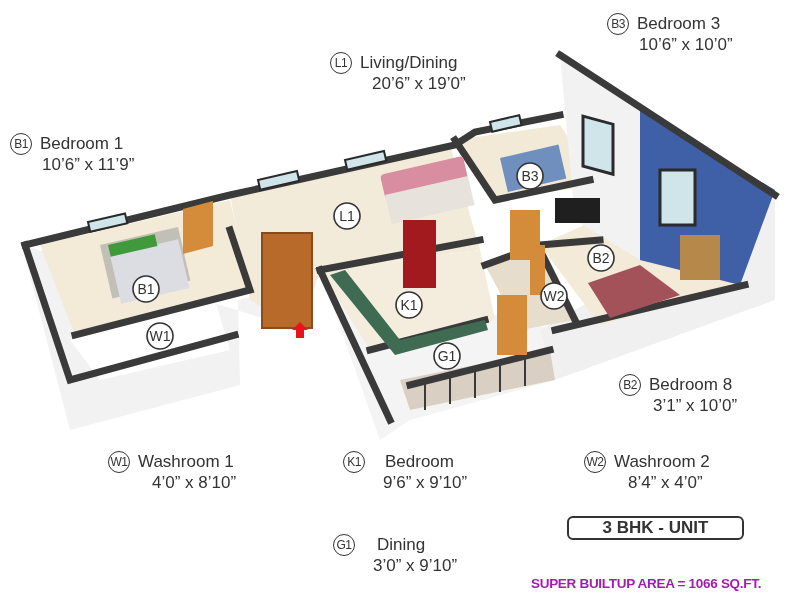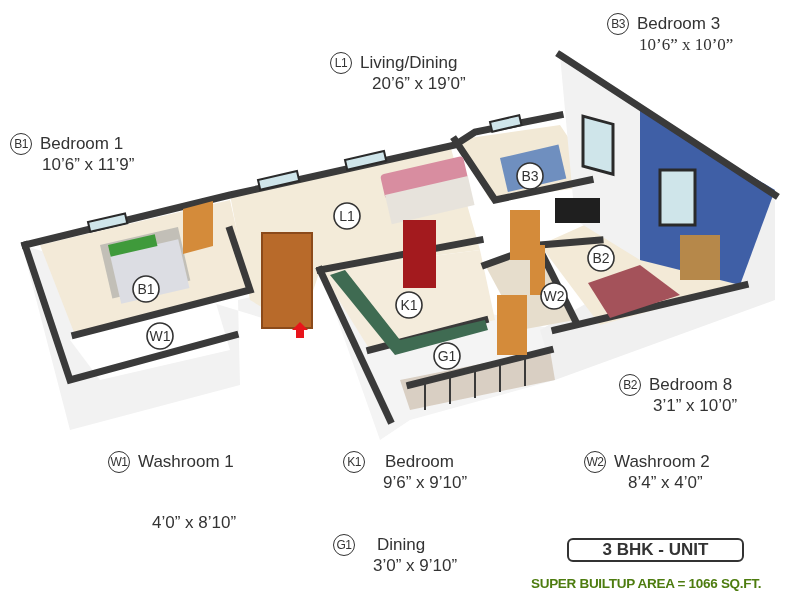--- a/index.html
+++ b/index.html
@@ -4,25 +4,25 @@
 <style>
   html, body { margin:0; padding:0; background:#ffffff; }
   body { width:800px; height:600px; position:relative; overflow:hidden;
          font-family:"Liberation Sans", sans-serif; color:#333333; }
   .label { position:absolute; white-space:nowrap; }
   .label .row1 { display:flex; align-items:center; font-size:17px; line-height:20px; }
   .label .row2 { font-size:17px; line-height:20px; }
   .badge { display:inline-flex; align-items:center; justify-content:center;
            width:22px; height:22px; border:1.6px solid #333; border-radius:50%;
            font-size:12px; margin-right:8px; box-sizing:border-box; letter-spacing:-0.5px; }
-  .unit-box { position:absolute; left:567px; top:538px; width:177px; height:24px;
+  .unit-box { position:absolute; left:567px; top:516px; width:177px; height:24px;
               border:2px solid #333; border-radius:6px; box-sizing:border-box;
               text-align:center; font-weight:bold; font-size:17px; line-height:20px; color:#333; }
   .area-text { position:absolute; left:531px; top:576px; font-weight:bold; font-size:13.5px;
-               color:#4d7c0f; letter-spacing:-0.3px; font-family:"Liberation Sans Narrow","Liberation Sans", sans-serif; }
+               color:#a21caf; letter-spacing:-0.3px; font-family:"Liberation Sans Narrow","Liberation Sans", sans-serif; }
   svg.plan { position:absolute; left:0; top:0; }
   .map-badge { font-family:"Liberation Sans", sans-serif; font-size:14px; fill:#333; }
 </style>
 </head>
 <body>
 
 <svg class="plan" width="800" height="600" viewBox="0 0 800 600">
 
   <polygon points="22,245 70,430 240,385 238,300 300,285 302,330" fill="#f2f2f2"></polygon>
   <polygon points="320,270 380,440 410,420 555,380 555,330" fill="#f4f4f4"></polygon>
@@ -144,37 +144,37 @@
       <span>Living/Dining</span>
     </div>
   <div class="row2" style="padding-left:42px;">20’6” x 19’0”</div>
 </div>
 
 <div class="label" style="left:607px; top:13px;">
   <div class="row1">
       <span class="badge">B3</span>
       <span>Bedroom 3</span>
     </div>
-  <div class="row2" style="padding-left:32px;font-family:Liberation Serif, serif;">10’6” x 10’0”</div>
+  <div class="row2" style="padding-left:32px;">10’6” x 10’0”</div>
 </div>
 
 <div class="label" style="left:619px; top:374px;">
   <div class="row1">
       <span class="badge">B2</span>
       <span>Bedroom 8</span>
     </div>
   <div class="row2" style="padding-left:34px;">3’1” x 10’0”</div>
 </div>
 
 <div class="label" style="left:108px; top:451px;">
   <div class="row1">
       <span class="badge">W1</span>
       <span>Washroom 1</span>
     </div>
-  <div class="row2" style="padding-left:44px;margin-top:40px;">4’0” x 8’10”</div>
+  <div class="row2" style="padding-left:44px;">4’0” x 8’10”</div>
 </div>
 
 <div class="label" style="left:343px; top:451px;">
   <div class="row1">
       <span class="badge" style="margin-right:20px;">K1</span>
       <span>Bedroom</span>
     </div>
   <div class="row2" style="padding-left:40px;">9’6” x 9’10”</div>
 </div>
 

